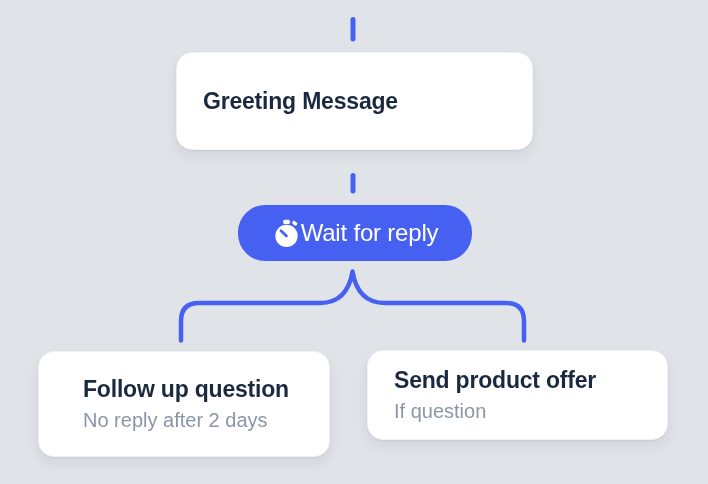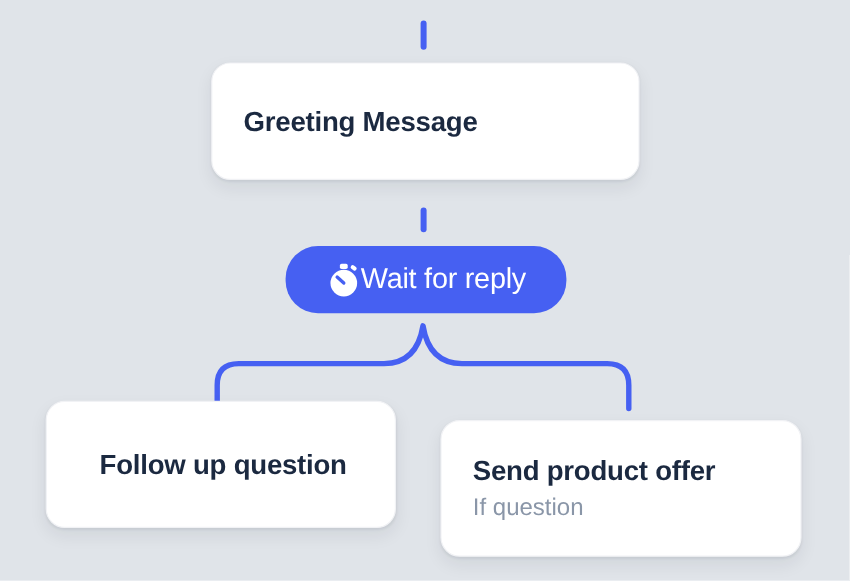--- a/index.html
+++ b/index.html
@@ -44,22 +44,22 @@
     white-space: nowrap;
   }
   .node-subtitle {
     color: var(--subtitle, #8A96A8);
     font-size: 20px;
     font-weight: 400;
     line-height: 1.15;
     white-space: nowrap;
   }
   .card-greeting { left: 176px; top: 52px;  width: 357px; height: 98px; }
-  .card-left     { left: 38px;  top: 334px; width: 292px; height: 106px; padding-left: 44px; }
-  .card-right    { left: 367px; top: 350px; width: 301px; height: 114px; justify-content: center; }
+  .card-left     { left: 38px;  top: 351px; width: 292px; height: 106px; padding-left: 44px; }
+  .card-right    { left: 367px; top: 350px; width: 301px; height: 90px; justify-content: center; }
 
   .wait-button {
     position: absolute;
     left: 238px; top: 205px;
     width: 234px; height: 56px;
     background: var(--accent, #4660F2);
     border: none;
     border-radius: 27px;
     display: flex;
     align-items: center;
@@ -113,20 +113,21 @@
         <rect x="16.6" y="2.1" width="4.4" height="2.8" rx="1.3" fill="#ffffff" transform="rotate(38 18.8 3.5)"></rect>
         <circle cx="12" cy="14" r="9.2" fill="#ffffff"></circle>
         <path d="M 12 14 L 7.4 9.8" stroke="var(--accent)" stroke-width="2.3" stroke-linecap="round"></path>
       </svg>
     </span>
     <span>Wait for reply</span>
   </button>
 
   <div class="node-card card-left">
     <div class="node-title">Follow up question</div>
+    <div class="node-subtitle">No reply after 2 days</div>
   </div>
 
   <div class="node-card card-right">
     <div class="node-title">Send product offer</div>
     <div class="node-subtitle">If question</div>
   </div>
 
 </div>
 
 </body></html>

